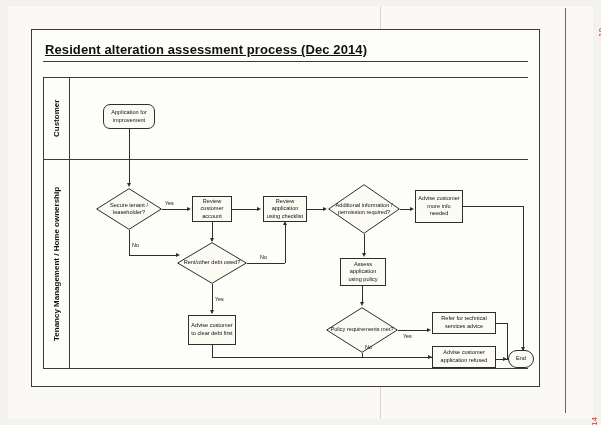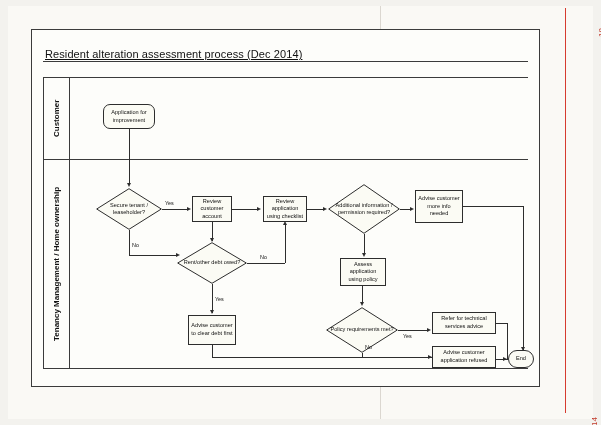--- a/index.html
+++ b/index.html
@@ -73,23 +73,23 @@
     left: 31px; top: 29px;
     width: 507px;
     height: 356px;
     border: 1px solid #3b3b3b;
     background: #fdfdfa;
   }
 
   
   #title {
     position: absolute;
-    left: 13px; top: 18px;
-    font-size: 11px;
-    font-weight: normal;
+    left: 13px; top: 12px;
+    font-size: 13px;
+    font-weight: bold;
     color: #111;
     text-decoration: underline;
     letter-spacing: 0.1px;
   }
   
   .hrule {
     position: absolute;
     background: #3b3b3b;
     height: 1px;
   }

